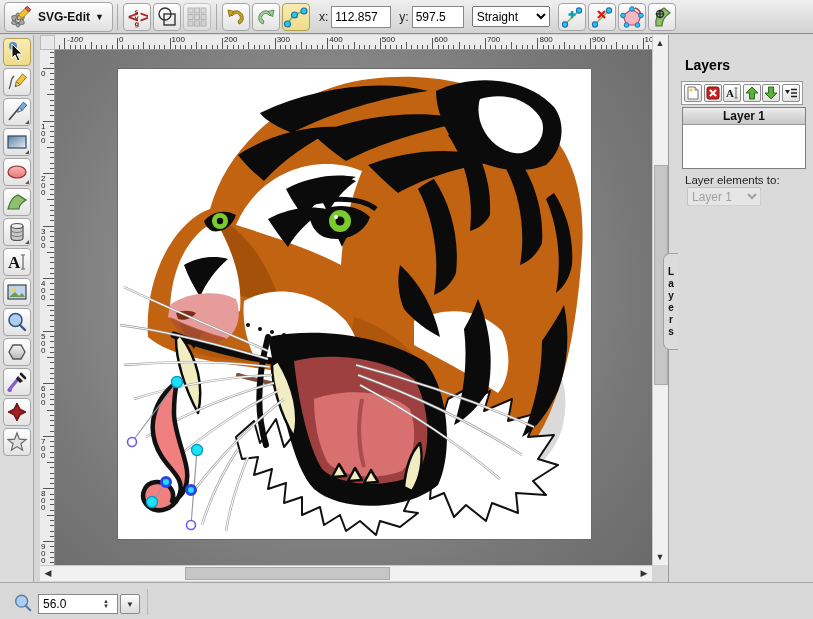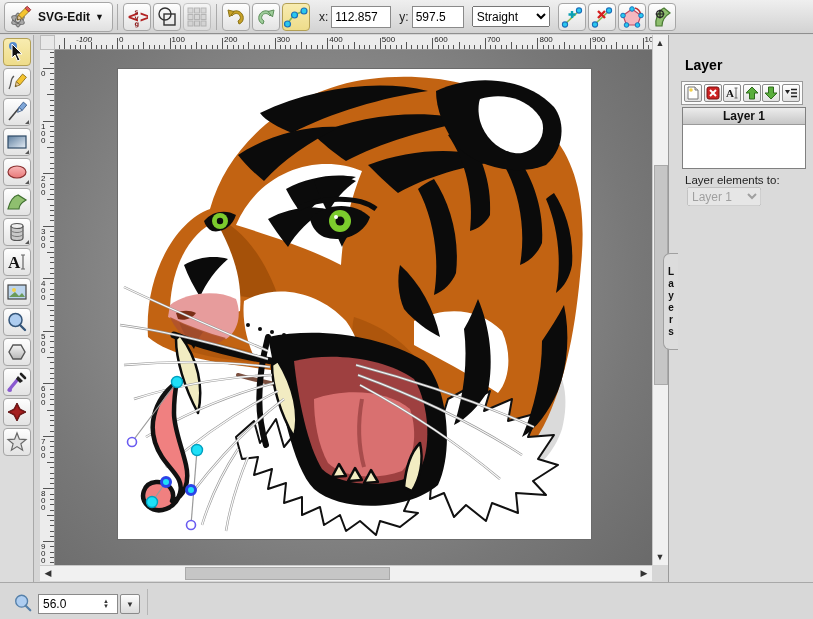--- a/index.html
+++ b/index.html
@@ -314,21 +314,21 @@
       <svg width="22" height="22" viewBox="0 0 22 22">
         <polygon points="11,2 13.4,8.2 20,8.6 14.9,12.8 16.6,19.2 11,15.6 5.4,19.2 7.1,12.8 2,8.6 8.6,8.2" fill="#e0e0e0" stroke="#666" stroke-width="1.2"></polygon>
       </svg>
     </div>
   </div>
 
   <div id="ruler-corner"></div>
   <div id="hruler">
       <div class="htick" style="left: 4.184px; height: 4px;"></div>
       <div class="htick" style="left: 9.44px; height: 11px;"></div>
-      <div class="hlabel" style="left: 21px; font-style: italic;">-100</div>
+      <div class="hlabel" style="left: 12px; font-style: italic;">-100</div>
       <div class="htick" style="left: 14.696px; height: 4px;"></div>
       <div class="htick" style="left: 19.952px; height: 4px;"></div>
       <div class="htick" style="left: 25.208px; height: 4px;"></div>
       <div class="htick" style="left: 30.464px; height: 4px;"></div>
       <div class="htick" style="left: 35.72px; height: 7px;"></div>
       <div class="htick" style="left: 40.976px; height: 4px;"></div>
       <div class="htick" style="left: 46.232px; height: 4px;"></div>
       <div class="htick" style="left: 51.488px; height: 4px;"></div>
       <div class="htick" style="left: 56.744px; height: 4px;"></div>
       <div class="htick" style="left: 62px; height: 11px;"></div>
@@ -590,21 +590,21 @@
     <div class="sb-arrow" style="left:1px;top:0">
         <span class="arrowchar">◀</span>
       </div>
     <div id="hthumb"></div>
     <div class="sb-arrow" style="right:1px;top:0">
         <span class="arrowchar">▶</span>
       </div>
   </div>
 
   <div id="rightpanel">
-    <div id="layers-title">Layer</div>
+    <div id="layers-title">Layers</div>
     <div id="layerbtns">
       <div class="lybtn">
         <svg width="14" height="14" viewBox="0 0 14 14">
           <path d="M2,1 H9 L12,4 V13 H2 Z" fill="#fff" stroke="#777" stroke-width="1"></path>
           <path d="M9,1 L9,4 L12,4" fill="#ddd" stroke="#777" stroke-width="1"></path>
           <circle cx="5" cy="4" r="1.8" fill="#f2d04a"></circle>
         </svg>
       </div>
       <div class="lybtn">
         <svg width="14" height="14" viewBox="0 0 14 14">

